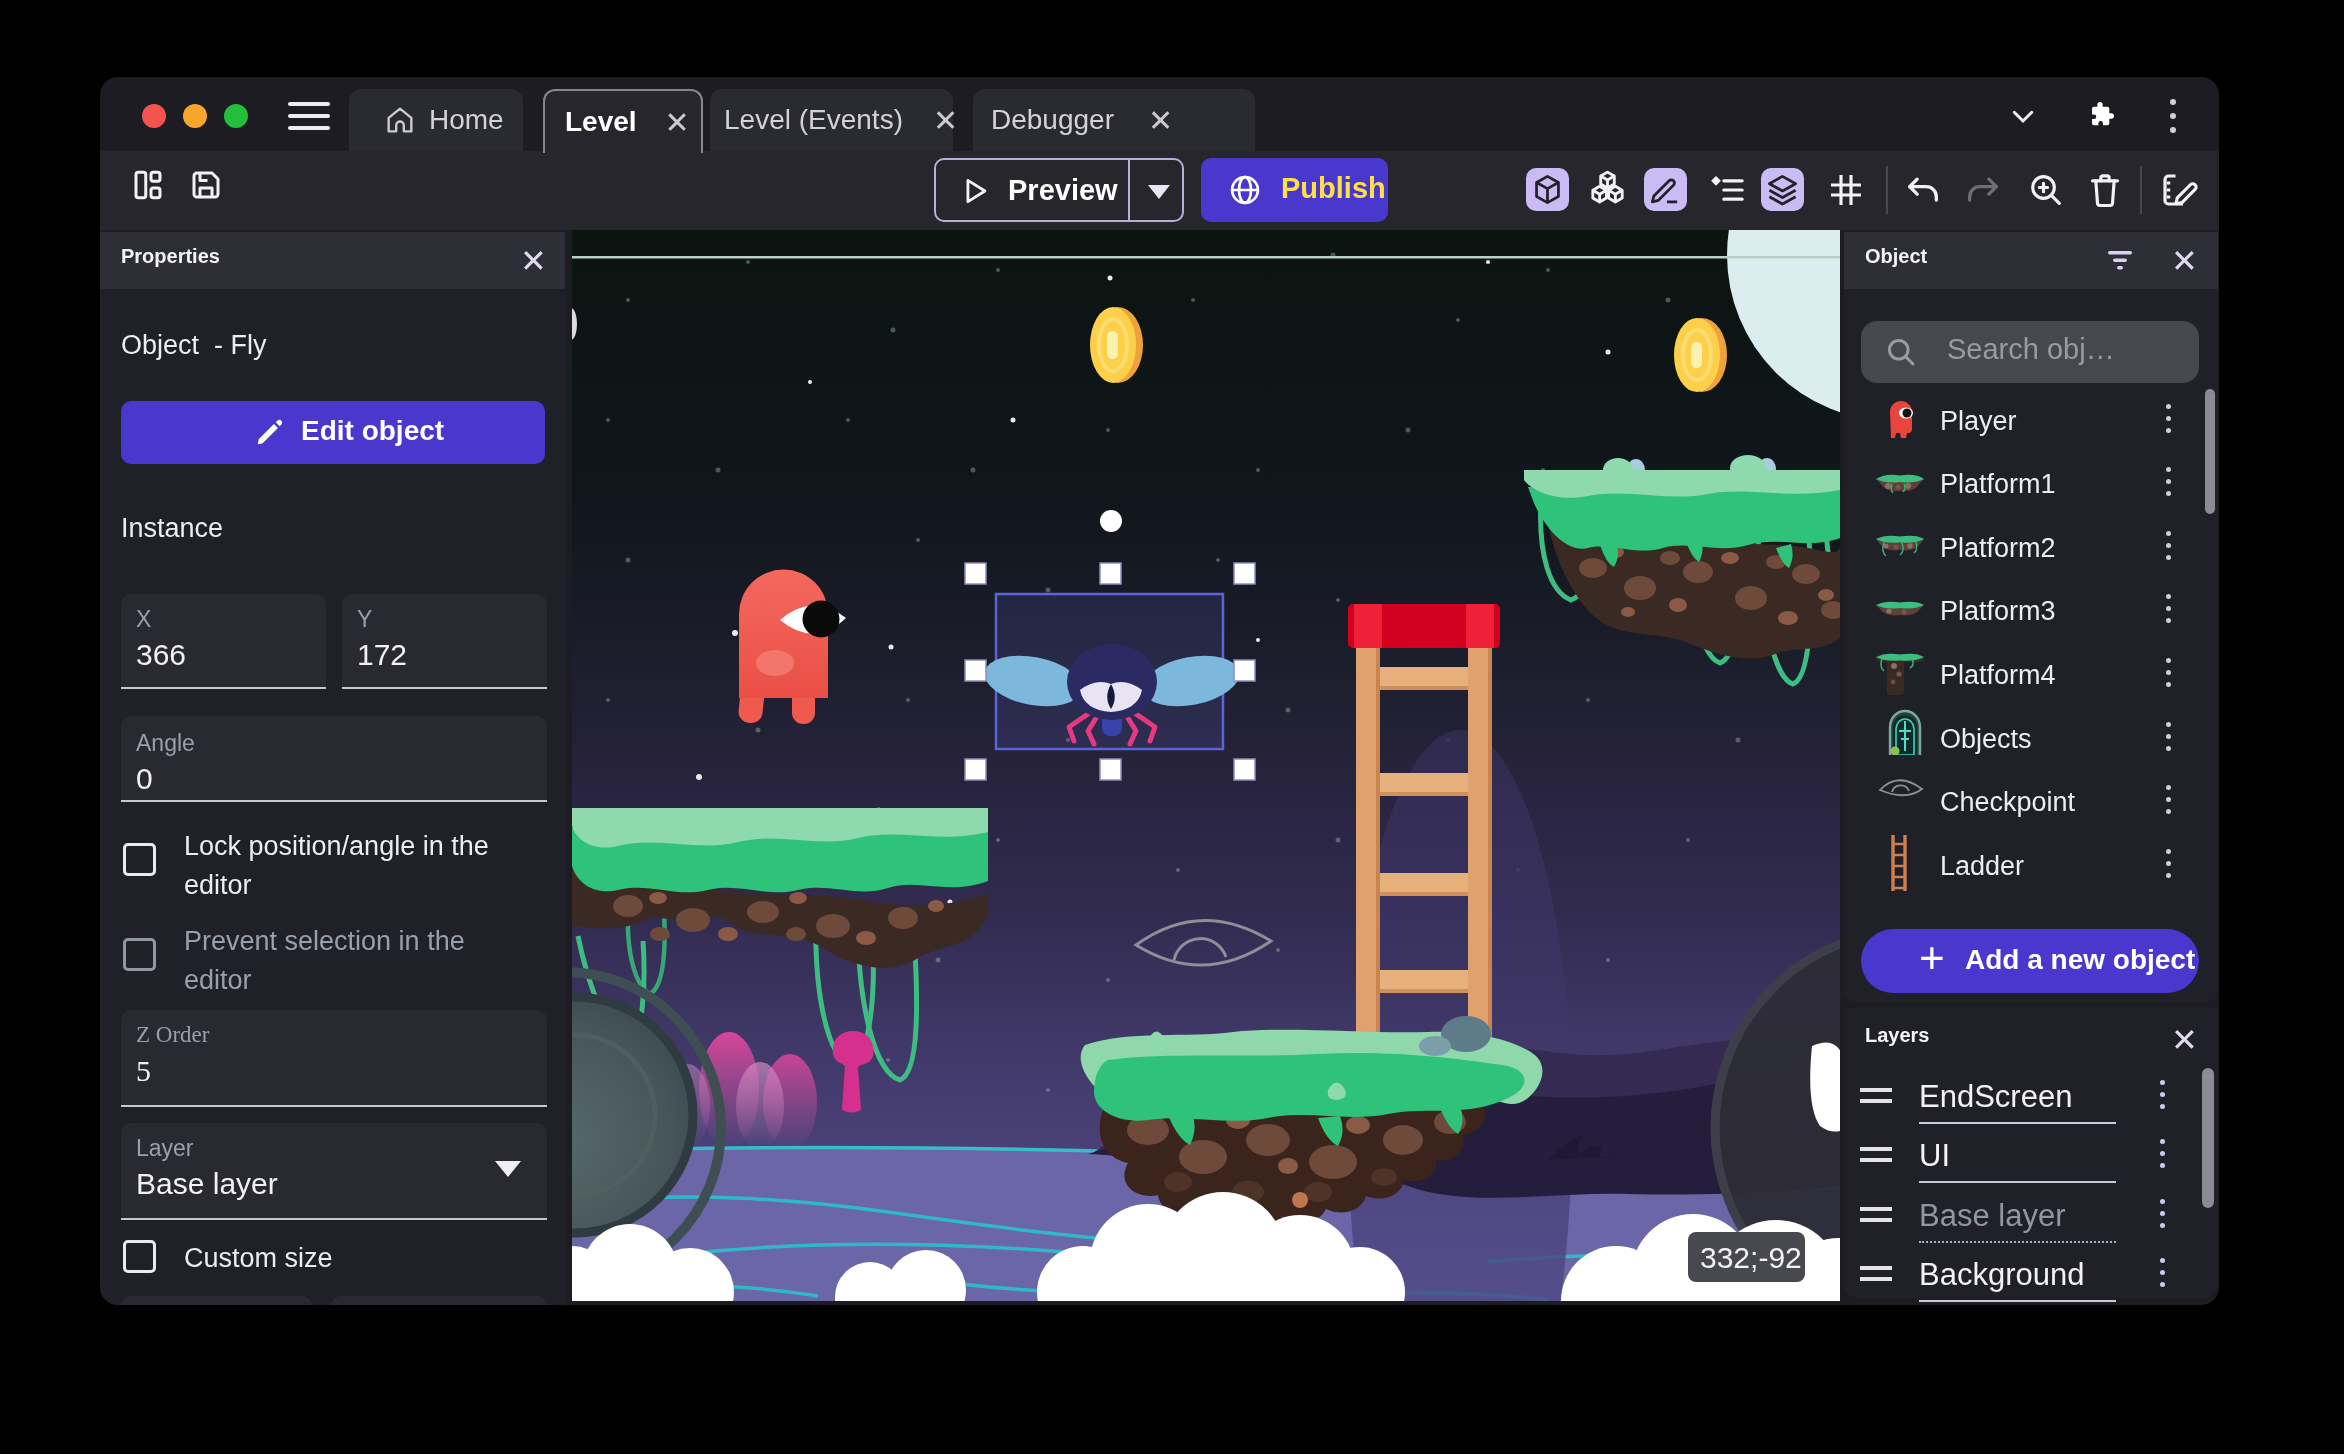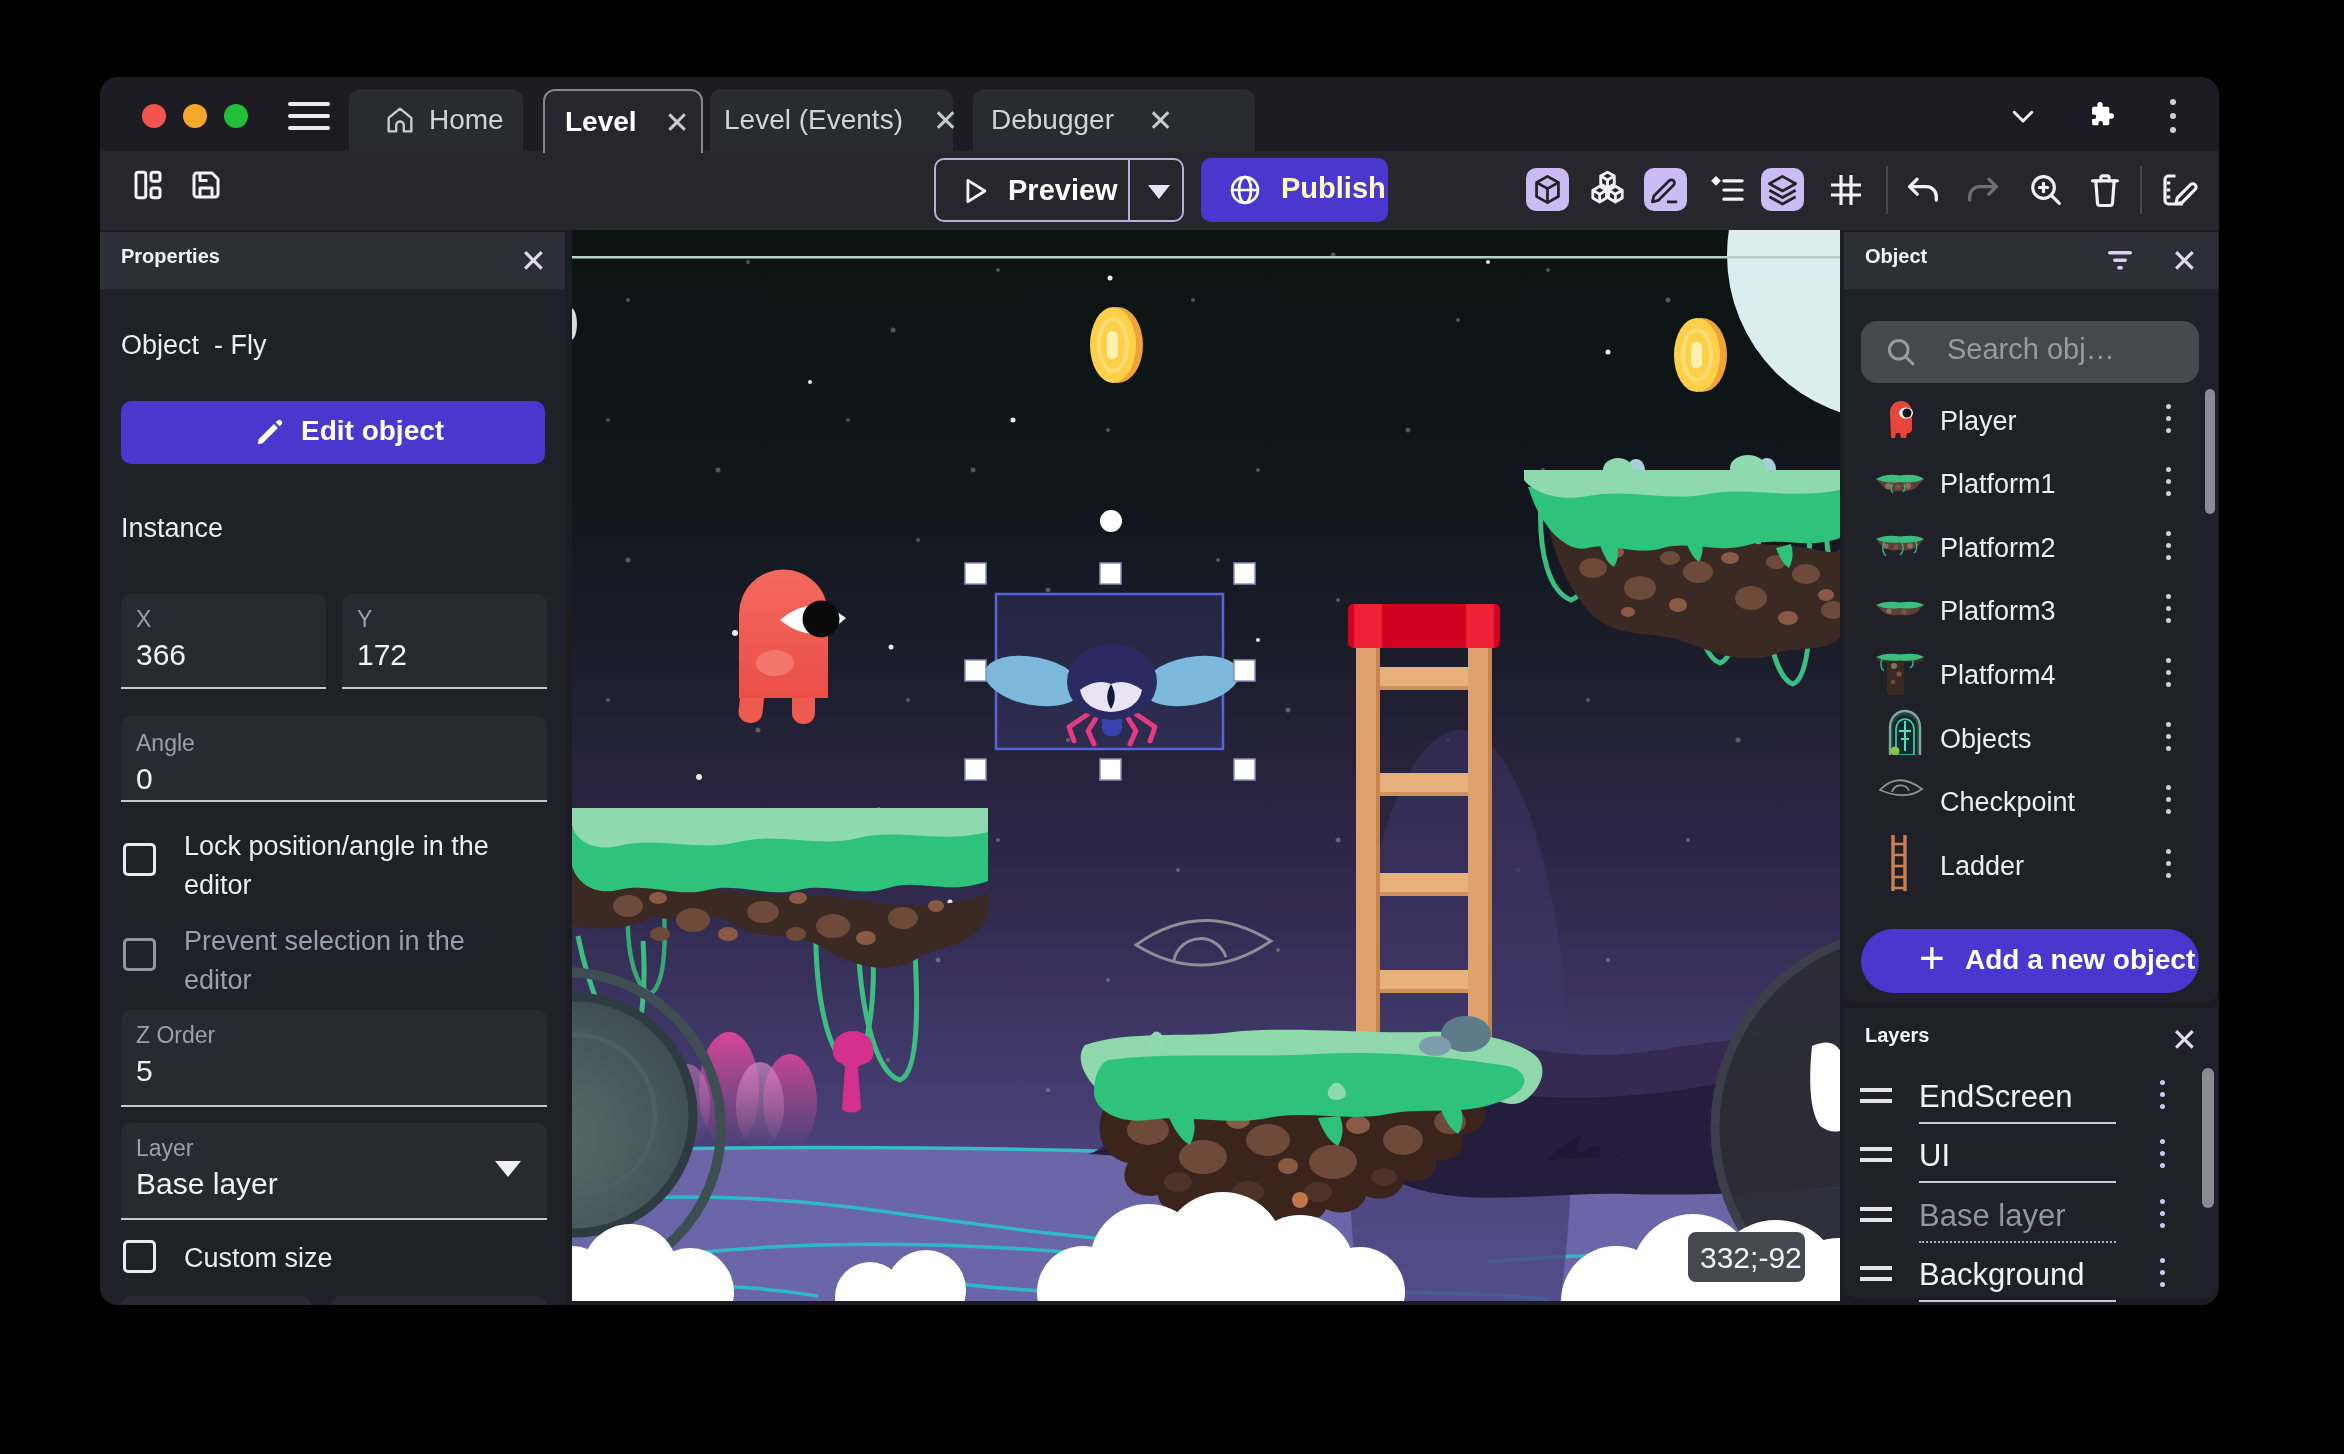--- a/index.html
+++ b/index.html
@@ -91,21 +91,21 @@
     <div class="abs" style="left:192px; top:0; width:2px; height:60px; background:#b6b0d8;"></div>
     <div class="abs" style="left:212px; top:25px; width:0; height:0; border-left:11px solid transparent; border-right:11px solid transparent; border-top:14px solid #e8e6f4;"></div>
   </div>
 
   <div class="abs" style="left:1101px; top:81px; width:187px; height:64px; background:#4a37ce; border-radius:10px;">
     <svg class="ic" style="left:26px; top:14px;" width="36" height="36" viewBox="0 0 24 24" fill="none" stroke="#fff" stroke-width="1.8">
         <circle cx="12" cy="12" r="8.6"></circle>
         <ellipse cx="12" cy="12" rx="4" ry="8.6"></ellipse>
         <path d="M3.4 12h17.2"></path>
       </svg>
-    <span class="abs" style="left:80px; top:14px; font-size:29px; font-weight:700; color:#fef9c3;">Publish</span>
+    <span class="abs" style="left:80px; top:14px; font-size:29px; font-weight:700; color:#fde047;">Publish</span>
   </div>
 
   <div class="abs" style="left:1426px; top:91px; width:43px; height:43px; background:#c9bcf4; border-radius:10px;"></div>
   <svg class="ic" style="left:1430px; top:95px;" width="35" height="35" viewBox="0 0 24 24" fill="none" stroke="#232327" stroke-width="1.9" stroke-linejoin="round">
       <path d="M12 3l7.5 4.2v9.6L12 21l-7.5-4.2V7.2z"></path>
       <path d="M4.5 7.2 12 11.4l7.5-4.2M12 11.4V21"></path>
     </svg>
   <svg class="ic" style="left:1486px; top:91px;" width="43" height="43" viewBox="0 0 24 24" fill="none" stroke="#f2f2f5" stroke-width="1.6" stroke-linejoin="round">
       <g transform="translate(12,6.7)">
         <path d="M0 -4.4 L3.8 -2.2 V2.2 L0 4.4 L-3.8 2.2 V-2.2 Z"></path>
@@ -531,21 +531,21 @@
     </div>
     <div class="fieldbox" style="left:21px; top:484px; width:426px; height:86px;">
       <div class="flabel" style="top:14px;">Angle</div>
         <div class="fvalue" style="top:46px;">0</div>
         <div class="funder"></div>
     </div>
     <div class="cb" style="left:23px; top:611px;"></div>
     <div class="abs" style="left:84px; top:595px; width:330px; font-size:27px; color:#eceef2; line-height:39px;">Lock position/angle in the editor</div>
     <div class="cb" style="left:23px; top:706px; border-color:#8f97a3;"></div>
     <div class="abs" style="left:84px; top:690px; width:340px; font-size:27px; color:#97a0ac; line-height:39px;">Prevent selection in the editor</div>
-    <div class="fieldbox" style="left:21px; top:778px; width:426px; height:97px;">
+    <div class="fieldbox" style="left:21px; top:778px; width:426px; height:97px;font-family:Liberation Serif, serif;">
       <div class="flabel">Z Order</div>
         <div class="fvalue">5</div>
         <div class="funder"></div>
     </div>
     <div class="fieldbox" style="left:21px; top:891px; width:426px; height:97px;">
       <div class="flabel">Layer</div>
         <div class="fvalue">Base layer</div>
         <div class="funder"></div>
       <div class="abs" style="right:26px; top:38px; width:0; height:0; border-left:13px solid transparent; border-right:13px solid transparent; border-top:16px solid #f0f0f4;"></div>
     </div>

